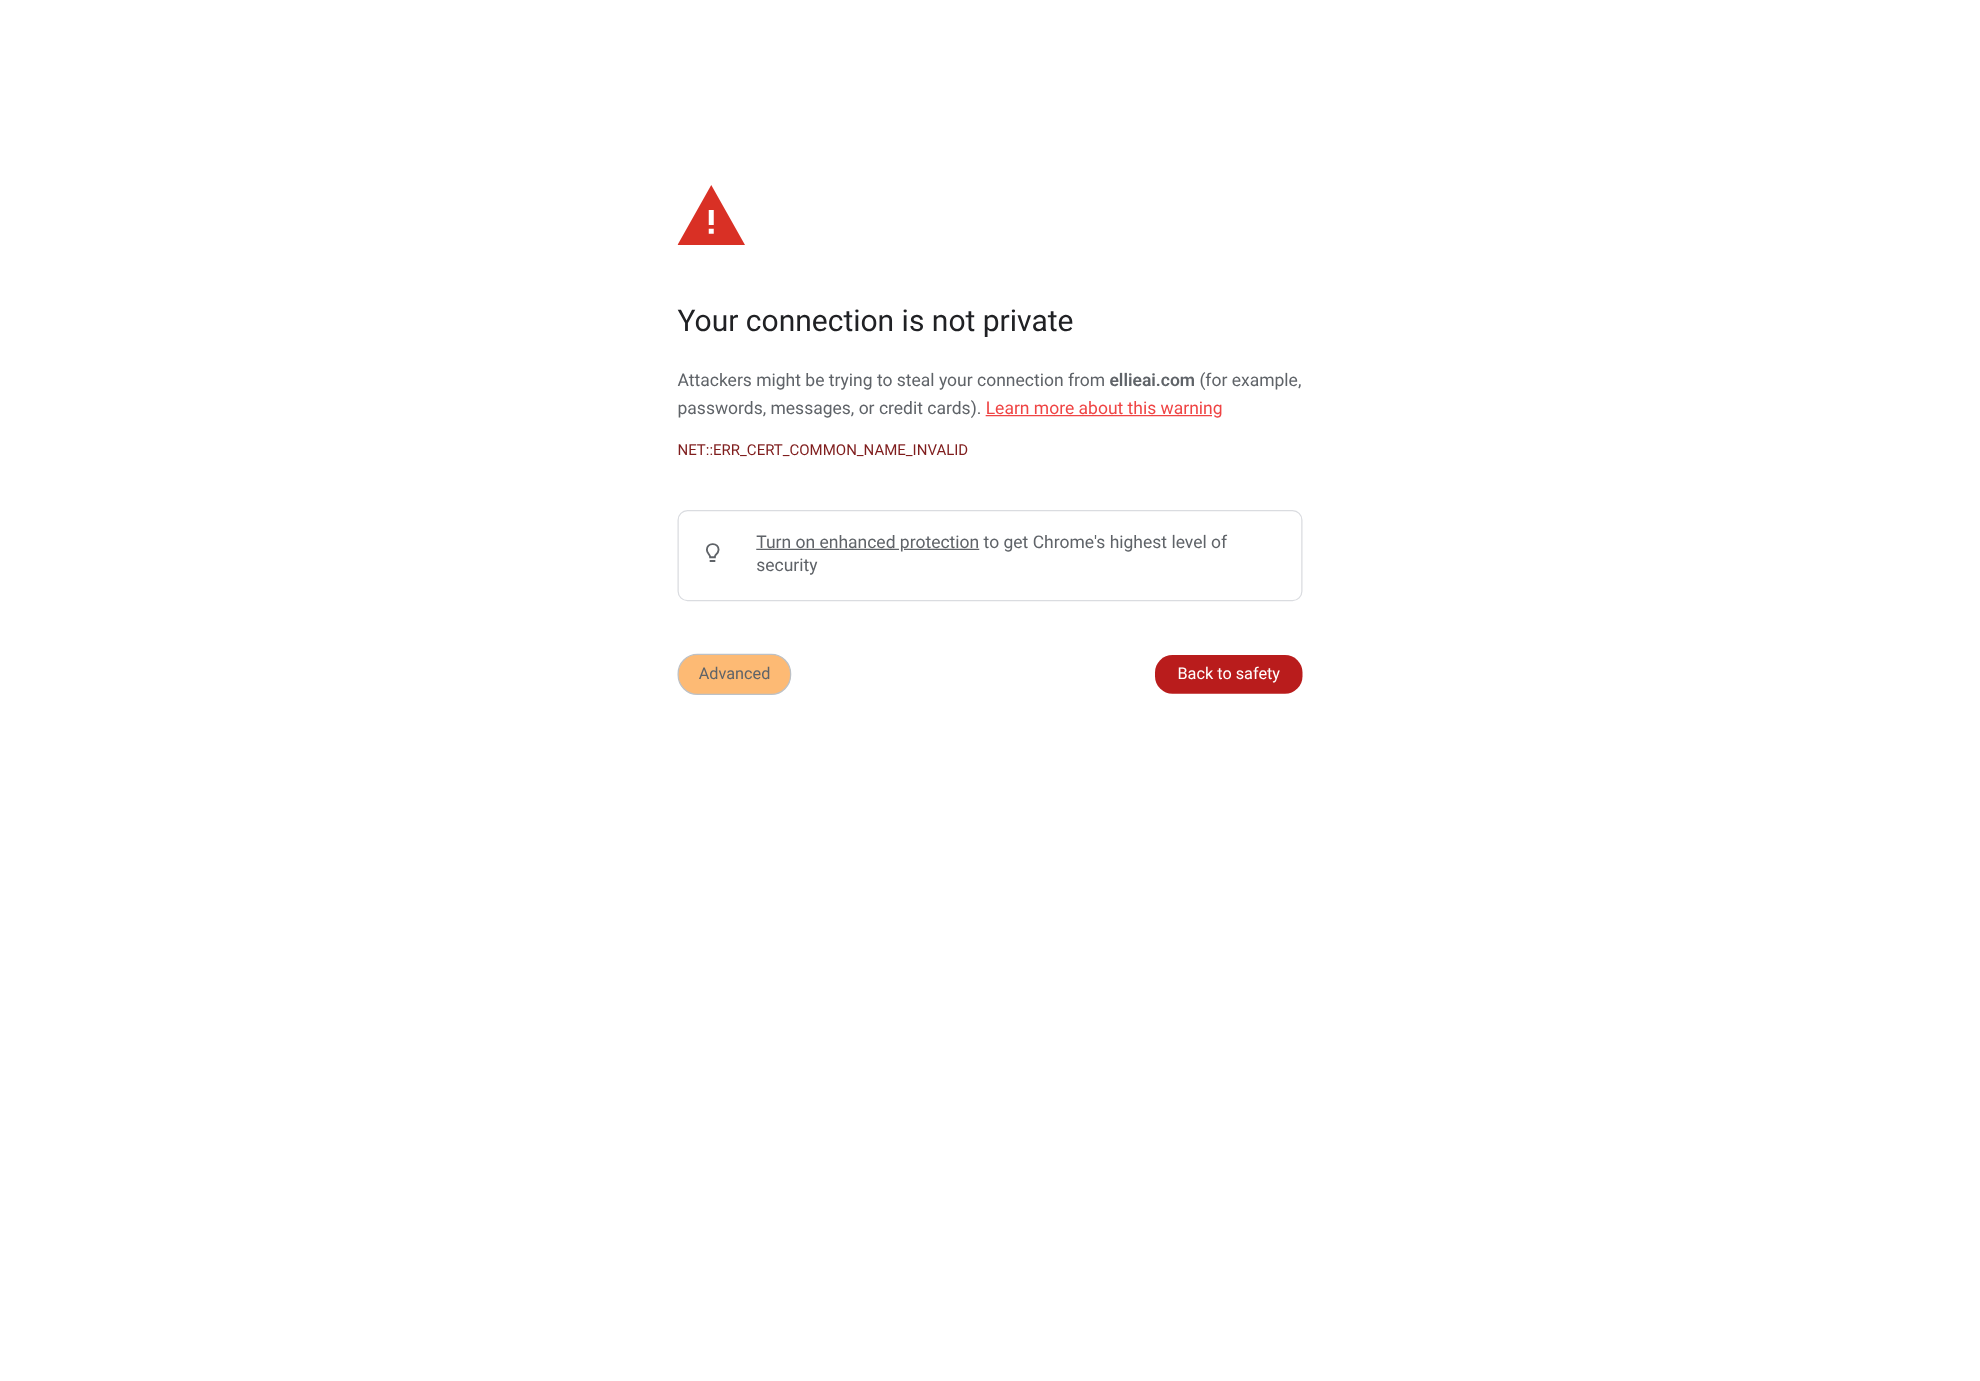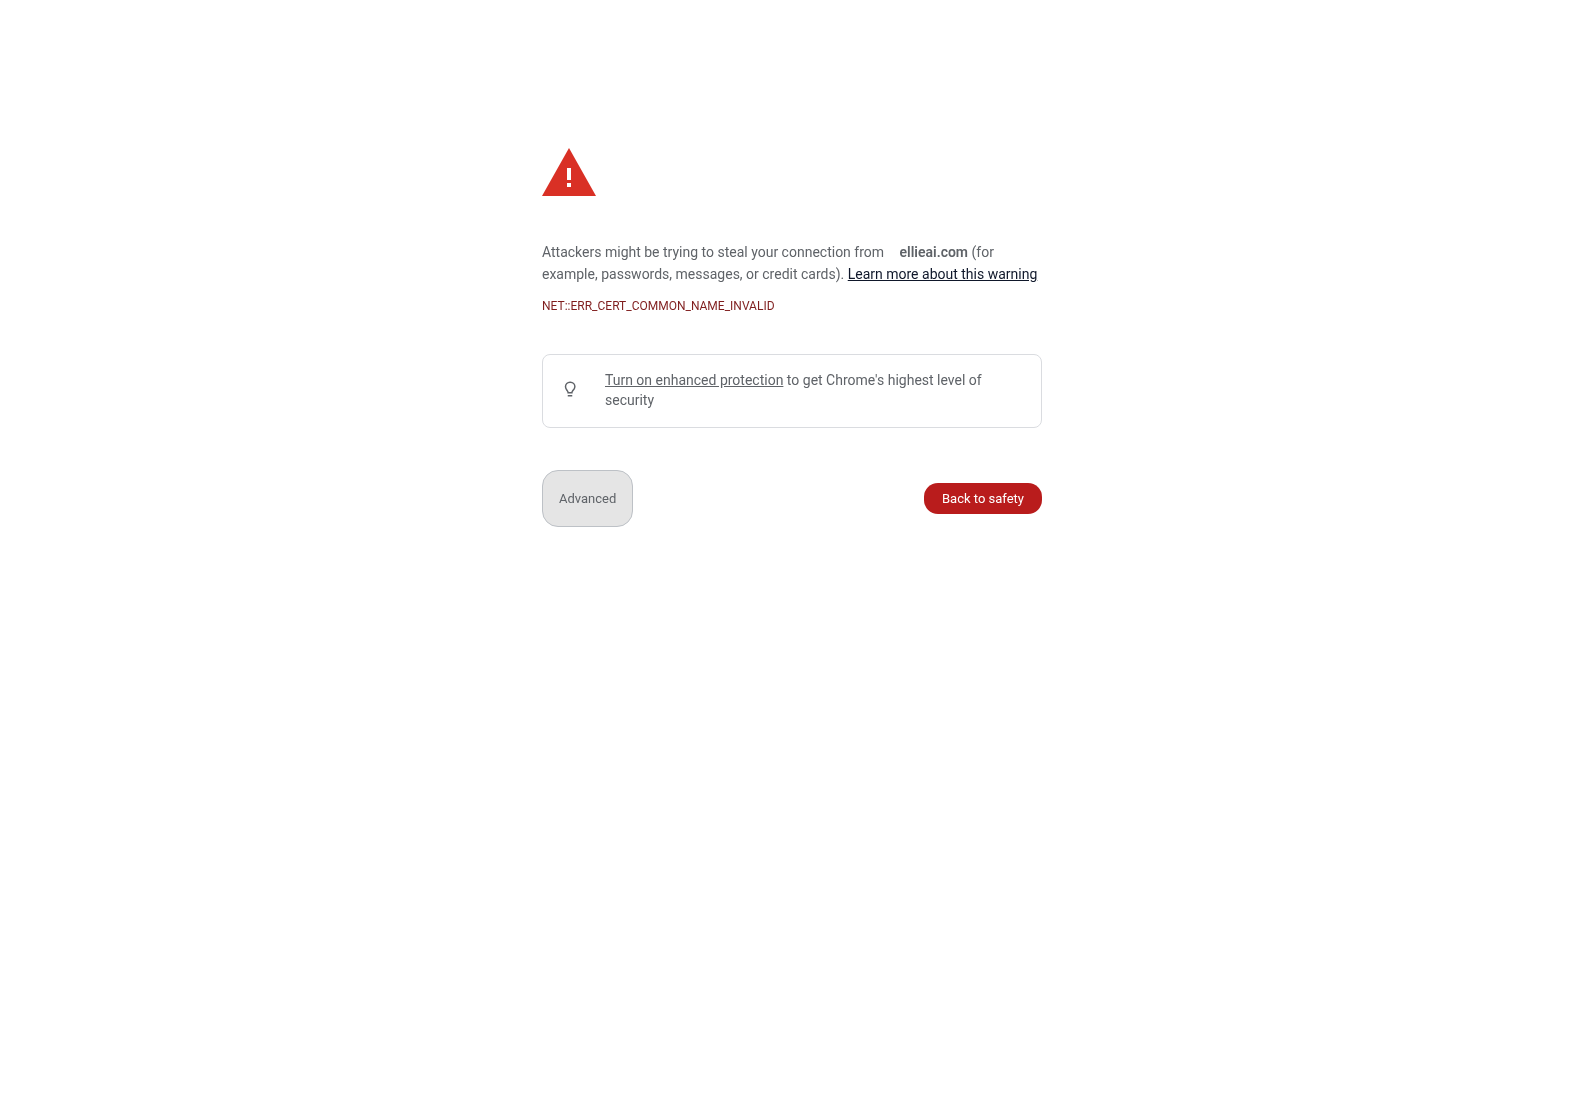--- a/index.html
+++ b/index.html
@@ -37,25 +37,24 @@
     .description {
       font-size: 14px;
       color: #5f6368;
       line-height: 1.55;
       margin-bottom: 14px;
     }
     
     .description strong {
       font-weight: 600;
       color: #5f6368;
-      margin-left: 12px;
     }
     
     .description a {
-      color: #0f172a;
+      color: #ef4444;
       text-decoration: underline;
       text-align: center;
     }
     
     .error-code {
       font-size: 12px;
       color: #7f1d1d;
       margin-bottom: 41px;
     }
     
@@ -84,25 +83,25 @@
       text-decoration: underline;
     }
     
     .button-row {
       display: flex;
       justify-content: space-between;
       align-items: center;
     }
     
     .btn-secondary {
-      background: #e5e5e5;
+      background: #fdba74;
       border: 1px solid #bdc1c6;
       color: #5f6368;
       font-size: 13px;
-      padding: 20px 16px;
+      padding: 8px 16px;
       border-radius: 16px;
       cursor: pointer;
       font-family: inherit;
     }
     
     .btn-primary {
       background: #b91c1c;
       border: none;
       color: #ffffff;
       font-size: 13px;
@@ -118,20 +117,21 @@
 <div class="container">
 
   <div class="warning-icon">
     <svg width="54" height="48" viewBox="0 0 54 48">
       <path d="M 27 0 L 54 48 L 0 48 Z" fill="#d93025"></path>
       <rect x="25" y="20" width="4" height="12" fill="#ffffff"></rect>
       <rect x="25" y="35" width="4" height="4" fill="#ffffff"></rect>
     </svg>
   </div>
 
+  <h1 class="page-title">Your connection is not private</h1>
 
   <p class="description">
     <span>Attackers might be trying to steal your connection from </span><strong>ellieai.com</strong><span> (for example, passwords, messages, or credit cards). </span><a href="#">Learn more about this warning</a>
   </p>
 
   <p class="error-code">NET::ERR_CERT_COMMON_NAME_INVALID</p>
 
   <div class="tip-box">
     <span class="bulb">
       <svg width="18" height="18" viewBox="0 0 24 24" fill="none" stroke="#5f6368" stroke-width="2">

